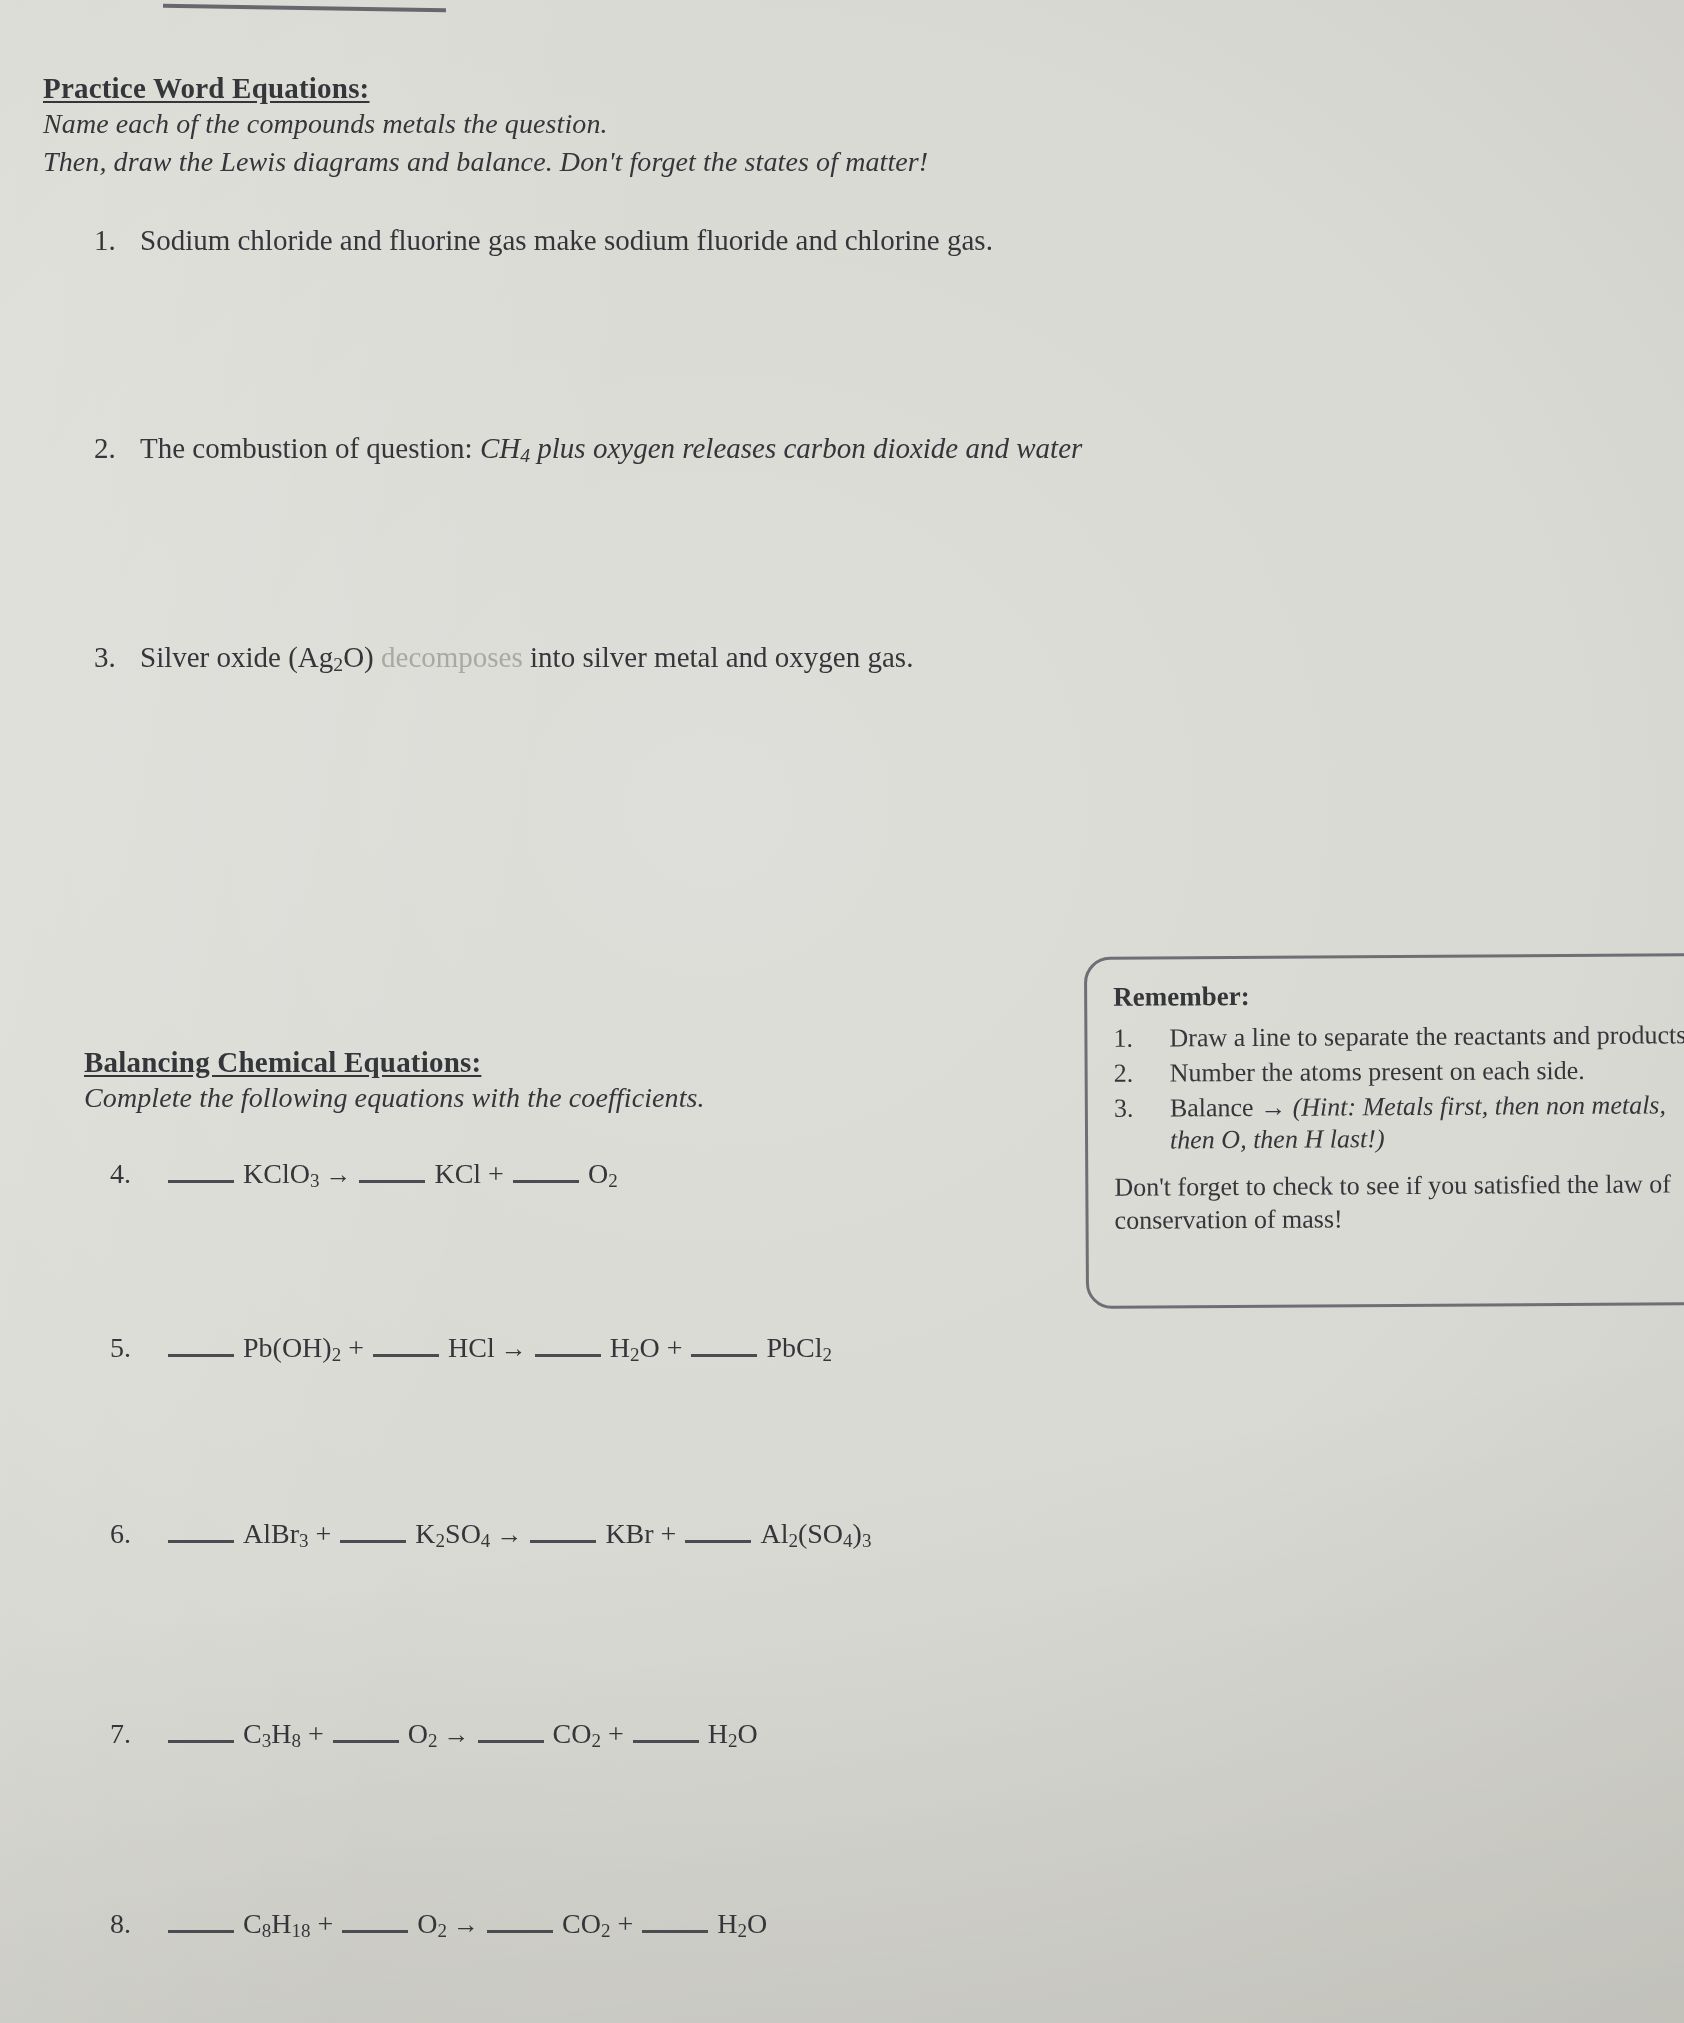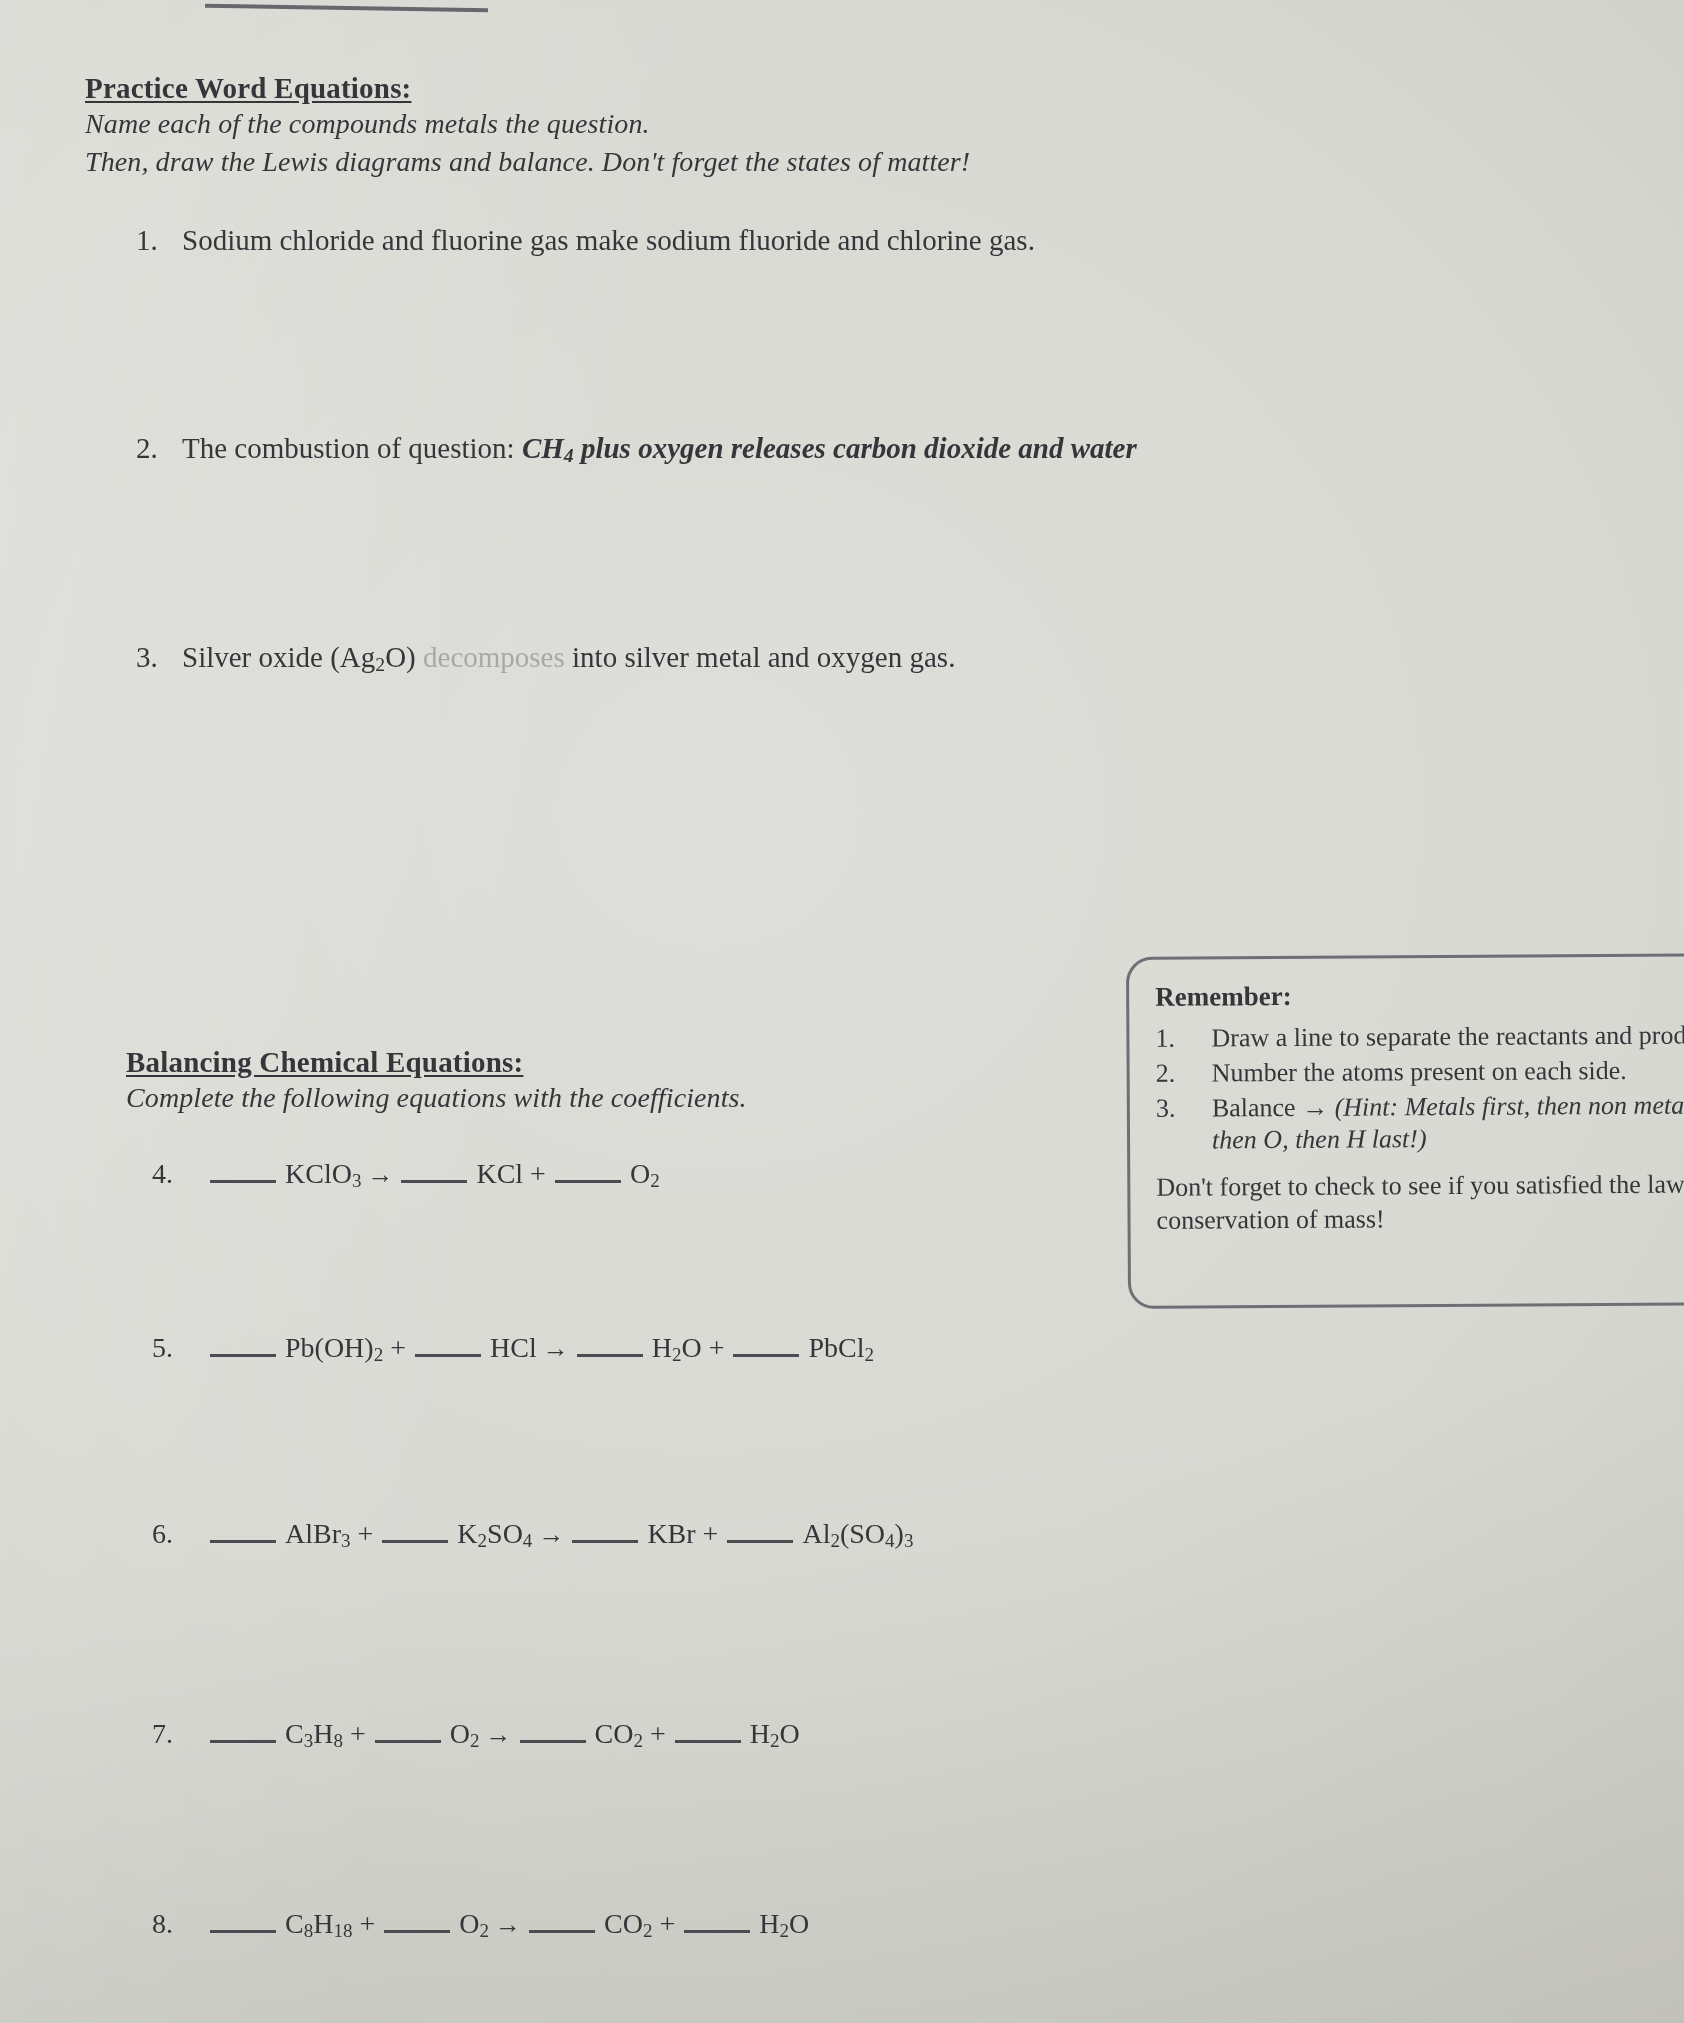--- a/index.html
+++ b/index.html
@@ -29,21 +29,20 @@
     inset: 0;
     background:
       linear-gradient(100deg, rgba(255,255,255,0.18) 0%, rgba(255,255,255,0.0) 35%),
       linear-gradient(-10deg, rgba(0,0,0,0.05) 0%, rgba(0,0,0,0.0) 30%);
     pointer-events: none;
   }
 
   .sheet {
     position: absolute;
     inset: 0;
-    margin-left: 42px;
   }
 
   
   .name-line {
     position: absolute;
     left: 163px;
     top: 6px;
     width: 283px;
     height: 4px;
     background: #51535a;
@@ -99,21 +98,20 @@
   }
   .q-num {
     width: 46px;
     flex: none;
   }
   .q-text {
     flex: 1;
   }
   .q-text i {
     font-style: italic;
-    font-weight: bold;
   }
   sub {
     font-size: .68em;
     vertical-align: -0.22em;
   }
 
   
   .faded {
     color: #a9a9a3;
     text-align: right;

